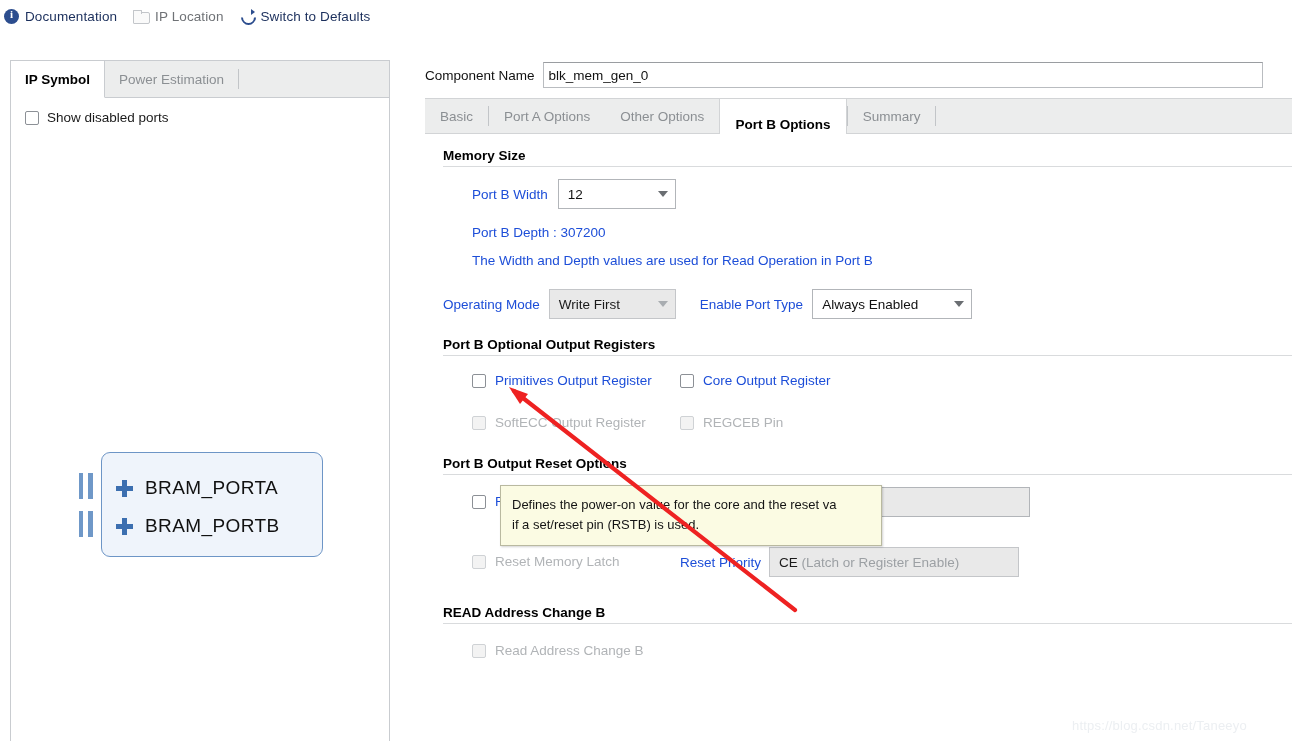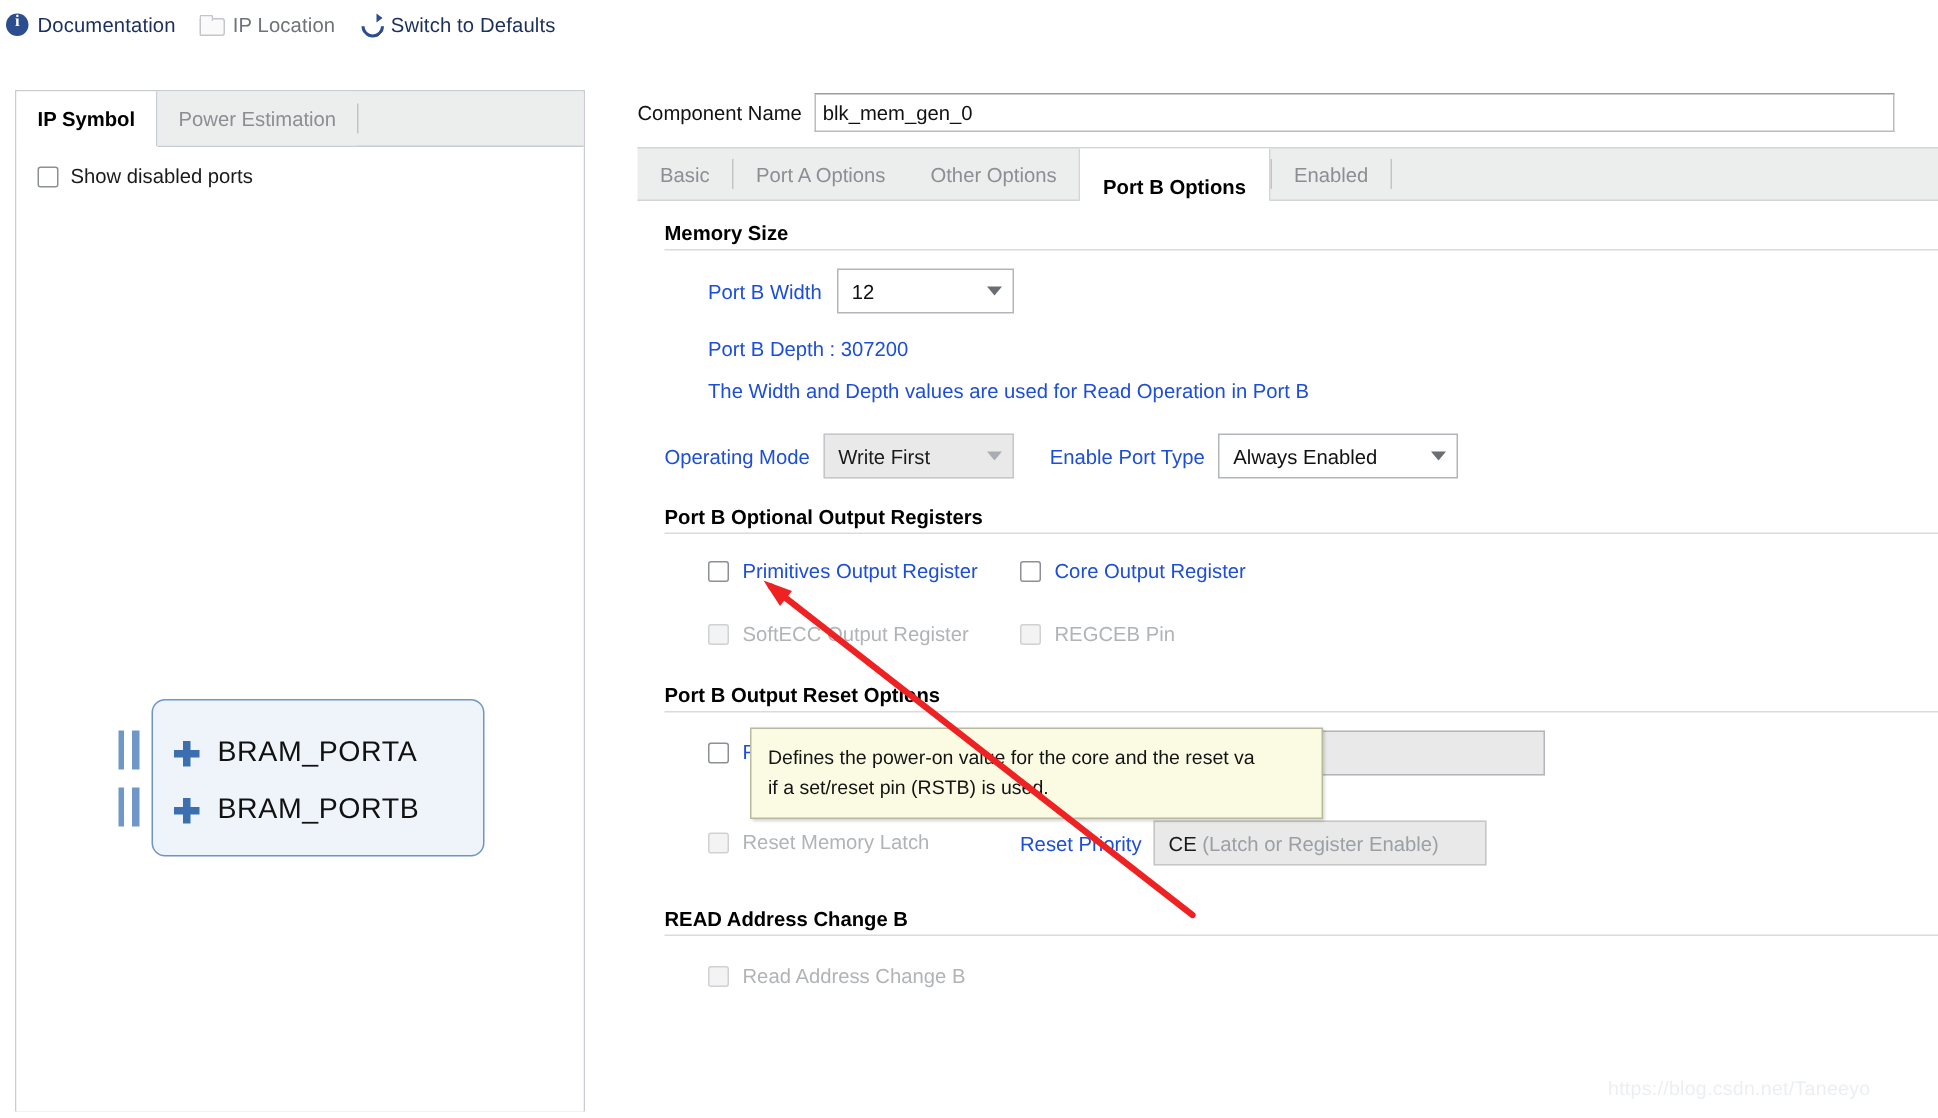--- a/index.html
+++ b/index.html
@@ -78,21 +78,21 @@
   }
 
   .cb {
     width: 14px; height: 14px; border: 1.4px solid #8c9096; background: #fff;
     border-radius: 2px; flex: none; display: inline-block;
   }
   .cb.disabled { border-color: #cfd2d5; background: #f3f3f3; }
 
   
   .symbol {
-    position: absolute; left: 90px; top: 368px; width: 222px; height: 105px;
+    position: absolute; left: 90px; top: 354px; width: 222px; height: 105px;
     background: #eff4fb; border: 1.5px solid #6d95c6; border-radius: 9px;
   }
   .sym-row { position: absolute; left: 14px; display: flex; align-items: center; gap: 12px; }
   .sym-row.r1 { top: 24px; }
   .sym-row.r2 { top: 62px; }
   .sym-plus {
     width: 17px; height: 17px; position: relative; flex: none;
   }
   .sym-plus::before { content:""; position:absolute; left:0; top:6px; width:17px; height:5px; background:#3c6fb0; }
   .sym-plus::after  { content:""; position:absolute; left:6px; top:0; width:5px; height:17px; background:#3c6fb0; }
@@ -250,21 +250,21 @@
         <span>Port A Options</span>
       </div>
       <div class="rp-tab">
         <span>Other Options</span>
       </div>
       <div class="rp-tab active">
         <span>Port B Options</span>
       </div>
       <div class="rp-sep"></div>
       <div class="rp-tab">
-        <span>Enabled</span>
+        <span>Summary</span>
       </div>
       <div class="rp-sep"></div>
     </div>
 
     <div class="rp-content">
 
       <div class="section-title">Memory Size</div>
       <div class="section-rule"></div>
 
       <div class="field-row indent" style="margin-top:12px;">
@@ -334,21 +334,21 @@
           <span>0</span>
         </div>
       </div>
 
       <div class="field-row indent" style="margin-top:30px;">
         <span class="cb-row" style="width:208px;">
           <span class="cb disabled"></span>
           <span class="field-label disabled">Reset Memory Latch</span>
         </span>
         <span class="field-label" style="margin-right:8px;">Reset Priority</span>
-        <div class="sel disabled" style="width:222px; padding-right:10px;">
+        <div class="sel disabled" style="width:250px; padding-right:10px;">
           <span>
             <span>CE</span>
             <span class="muted">(Latch or Register Enable)</span>
           </span>
         </div>
       </div>
 
       <div class="section-title" style="margin-top:28px;">READ Address Change B</div>
       <div class="section-rule"></div>
 

